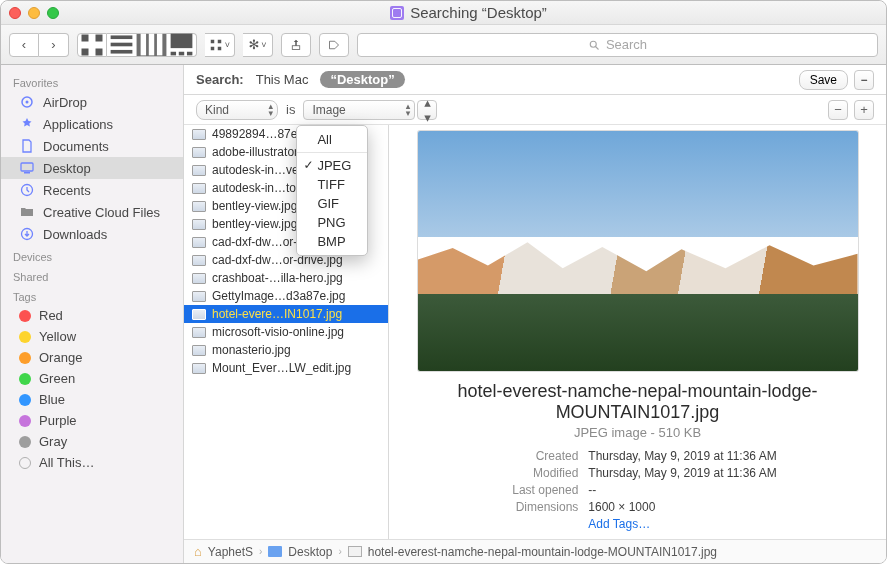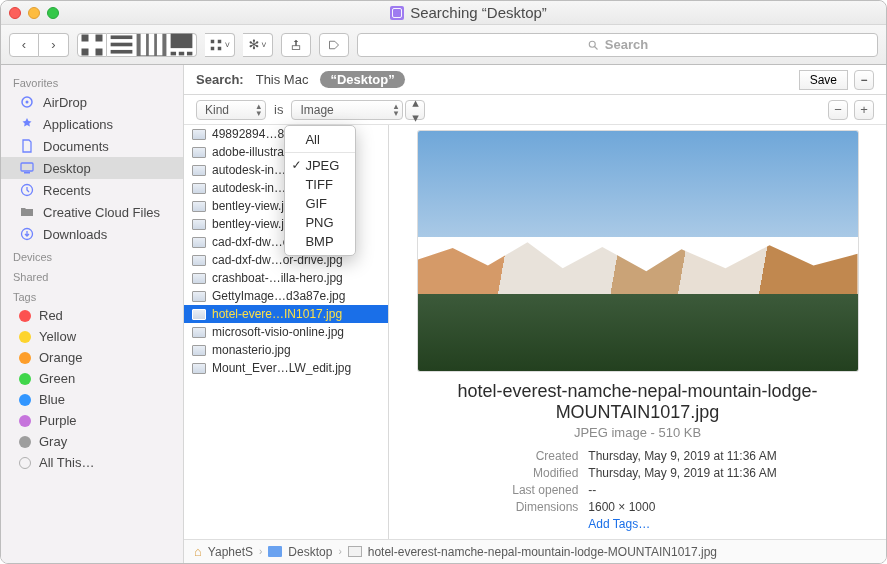--- a/index.html
+++ b/index.html
@@ -19,21 +19,21 @@
   
   .toolbar { display:flex; align-items:center; height:40px; padding:5px 8px; gap:8px; background:linear-gradient(#f7f7f7,#ececec); border-bottom:1px solid #bdbdbd;}
   .tb-group{ display:flex; }
   .tb-btn  { height:24px; min-width:30px; display:flex; align-items:center; justify-content:center; background:#fff; border:1px solid #c2c2c2; color:#575757; font-size:13px;}
   .tb-group .tb-btn { border-radius:0; }
   .tb-group .tb-btn:first-child{ border-radius:4px 0 0 4px;}
   .tb-group .tb-btn:last-child { border-radius:0 4px 4px 0; border-left:none;}
   .tb-group .tb-btn + .tb-btn  { border-left:none;}
   .tb-single{ border-radius:4px;}
   .tb-btn.active{ background:#6f6f6f; color:#fff;}
-  .searchbox { flex:1; height:24px; border:1px solid #c2c2c2; border-radius:4px; display:flex; align-items:center; justify-content:center; gap:6px; color:#a7a7a7; background:#fff;font-weight:bold;}
+  .searchbox { flex:1; height:24px; border:1px solid #c2c2c2; border-radius:4px; display:flex; align-items:center; justify-content:center; gap:6px; color:#a7a7a7; background:#fff;}
   .searchbox svg{ width:12px; height:12px; fill:#a7a7a7;}
 
   
   .main { display:flex; height:calc(100% - 24px - 40px);}
   .sidebar { width:183px; background:#f4f2f4; border-right:1px solid #d6d6d6; overflow:auto; padding-top:6px;}
   .sb-hdr { font-size:11px; color:#8e8e8e; padding:6px 12px 2px 12px; font-weight:500;}
   .sb-item{ display:flex; align-items:center; gap:8px; padding:3px 12px 3px 18px; color:#474747;}
   .sb-item.selected{ background:#dcdcdc;}
   .sb-icon{ width:16px; height:16px; display:flex; align-items:center; justify-content:center; color:#6f84ff;}
   .sb-icon svg{ width:16px; height:16px; fill:#6f84ff;}
@@ -42,31 +42,31 @@
   .alltags{ width:12px; height:12px; border-radius:50%; border:1.5px solid #b0b0b0;}
 
   .content { flex:1; display:flex; flex-direction:column; min-width:0;}
 
   
   .scopebar{ height:30px; display:flex; align-items:center; padding:0 12px; gap:12px; border-bottom:1px solid #d8d8d8; background:#fff;}
   .scopebar .lbl{ font-weight:600; color:#535353;}
   .scope-opt{ color:#474747; }
   .scope-opt.selected{ background:#8f8f8f; color:#fff; border-radius:9px; padding:1px 10px; font-weight:600;}
   .scope-right{ margin-left:auto; display:flex; gap:6px;}
-  .pillbtn{ height:20px; padding:0 10px; font-size:12px; border:1px solid #c8c8c8; border-radius:0; background:linear-gradient(#fff,#f2f2f2);}
+  .pillbtn{ height:20px; padding:0 10px; font-size:12px; border:1px solid #c8c8c8; border-radius:8px; background:linear-gradient(#fff,#f2f2f2);}
   .pillbtn.round{ width:20px; padding:0; border-radius:4px;}
 
   
   .filterbar{ height:30px; display:flex; align-items:center; padding:0 12px; gap:8px; border-bottom:1px solid #e2e2e2; background:#fff; color:#5a5a5a;}
   .select{ height:20px; border:1px solid #c8c8c8; border-radius:4px; background:linear-gradient(#fff,#f1f1f1); display:flex; align-items:center; padding:0 18px 0 8px; position:relative; font-size:12px;}
   .select::after{ content:''; position:absolute; right:5px; top:50%; width:8px; height:8px; transform:translateY(-60%); background:
       linear-gradient(#6e6e6e,#6e6e6e) center/6px 1px no-repeat,
       linear-gradient(#6e6e6e,#6e6e6e) center/1px 6px no-repeat; opacity:0;}
   .select .chev{ position:absolute; right:4px; top:2px; font-size:9px; color:#6e6e6e; line-height:7px;}
-  .kind-sel{ width:70px;}
+  .kind-sel{ width:82px;border-radius:8px;}
   .img-sel { width:112px; z-index:20;}
   .filter-right{ margin-left:auto; display:flex; gap:6px;}
   .sqbtn{ width:20px; height:20px; border:1px solid #c8c8c8; border-radius:4px; background:linear-gradient(#fff,#f1f1f1); display:flex; align-items:center; justify-content:center; font-size:13px; color:#636363;}
 
   
   .menu{ position:absolute; top:24px; left:-8px; z-index:30; width:72px; background:#fff; border:1px solid #c4c4c4; border-radius:5px; box-shadow:0 6px 18px rgba(0,0,0,.25); padding:4px 0;}
   .menu-item{ display:flex; align-items:center; gap:6px; padding:2px 10px 2px 20px; font-size:13px; color:#2f2f2f; position:relative;}
   .menu-item.checked::before{ content:'✓'; position:absolute; left:6px; font-size:12px; color:#333;}
   .menu-sep{ height:1px; background:#e4e4e4; margin:3px 0;}
 

